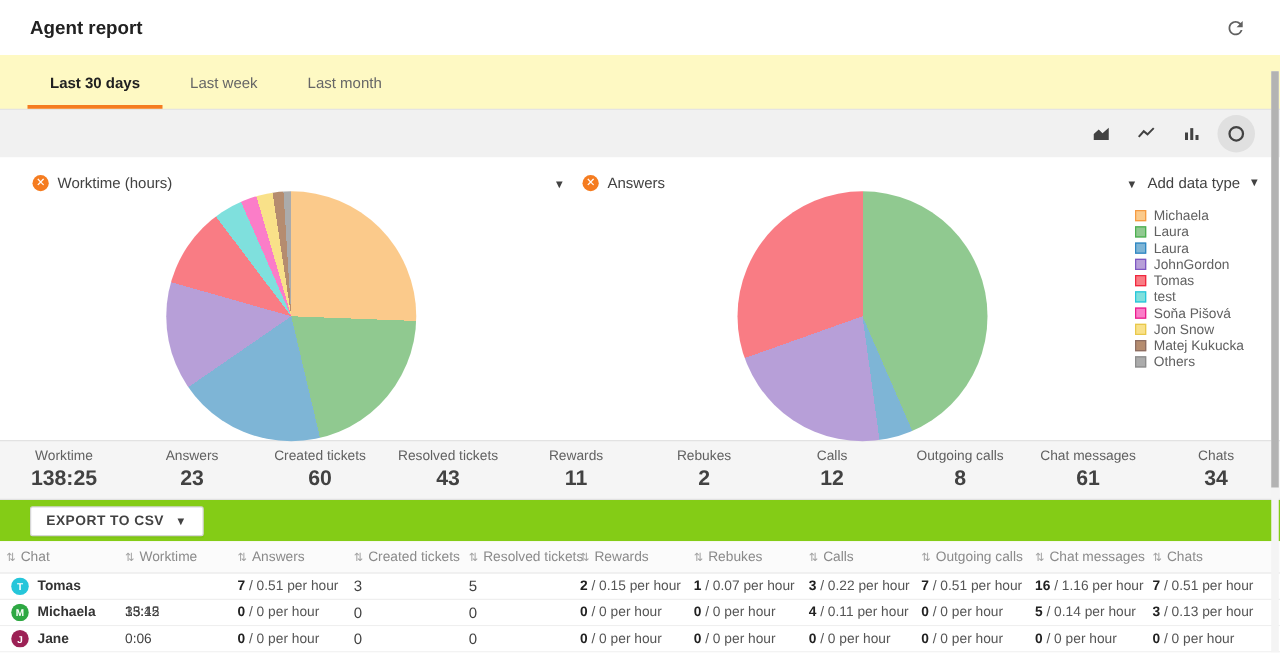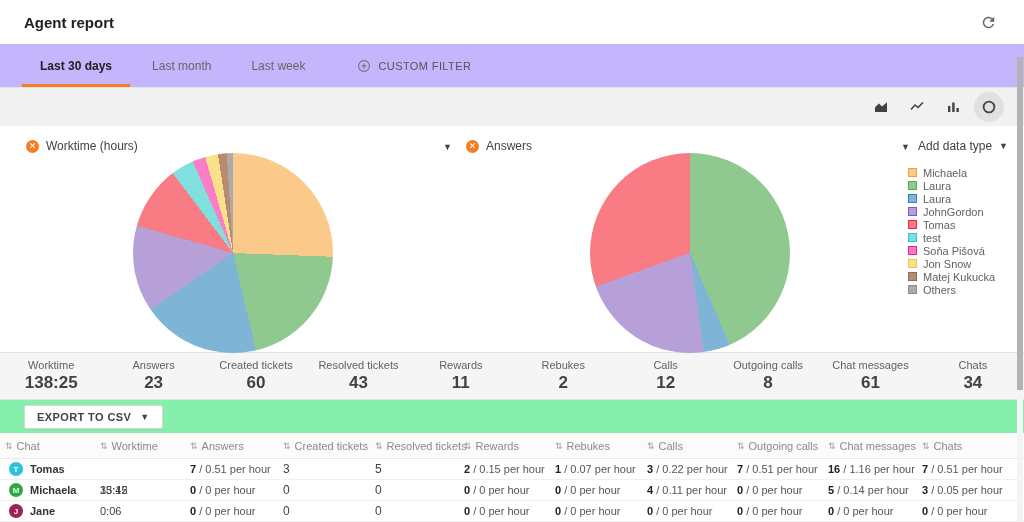--- a/index.html
+++ b/index.html
@@ -6,21 +6,21 @@
   html,body { width:1024px; height:522px; }
   body {
     font-family: "Liberation Sans", sans-serif;
     background:#fff; color:#212121; overflow:hidden; position:relative;
   }
   
   .app-header { height:44px; display:flex; align-items:center; justify-content:space-between; padding:0 26px 0 24px; background:#fff; }
   .page-title { font-size:15px; font-weight:bold; color:#212121; }
   .refresh-btn { width:20px; height:20px; display:flex; align-items:center; justify-content:center; cursor:pointer; }
   
-  .tabbar { height:44px; border-bottom:1px solid #e4e4e4; display:flex; align-items:stretch; padding-left:20px; background:#c4b5fd; }
+  .tabbar { height:44px; border-bottom:1px solid #e4e4e4; display:flex; align-items:stretch; padding-left:20px; background:#fef9c3; }
   .tab { padding:0 20px; display:flex; align-items:center; font-size:12px; color:#666; position:relative; cursor:pointer; white-space:nowrap; }
   .tab.active { color:#212121; font-weight:bold; }
   .tab.active::after { content:""; position:absolute; left:2px; right:2px; bottom:0; height:3px; background:var(--accent,#f57c20); }
   .custom-filter { display:flex; align-items:center; gap:7px; padding:0 20px; font-size:11px; color:#555; letter-spacing:.4px; cursor:pointer; margin-left:12px; }
   
   .chart-toolbar { height:38px; background:#f1f1f1; display:flex; align-items:center; justify-content:flex-end; gap:6px; padding-right:20px; }
   .icon-btn { width:30px; height:30px; border-radius:50%; display:flex; align-items:center; justify-content:center; cursor:pointer; }
   .icon-btn.selected { background:#e0e0e0; }
   
   .chart-panel { position:relative; height:226px; background:#fff; }
@@ -34,21 +34,21 @@
   #pie-answers { left:590px; }
   .legend { position:absolute; left:908px; top:40px; }
   .legend-item { display:flex; align-items:center; gap:6px; height:13px; font-size:11px; color:#616161; cursor:pointer; }
   .swatch { width:9px; height:9px; border:1px solid; flex:0 0 auto; }
   
   .stats-band { height:48px; background:#f5f5f5; border-top:1px solid #e2e2e2; border-bottom:1px solid #e2e2e2; display:flex; }
   .stat { flex:1; text-align:center; padding-top:6px; }
   .stat .s-label { font-size:11px; color:#616161; }
   .stat .s-value { font-size:17px; font-weight:bold; color:#424242; margin-top:2px; }
   
-  .export-row { height:33px; background:#86efac; display:flex; align-items:center; padding-left:24px; }
+  .export-row { height:33px; background:#84cc16; display:flex; align-items:center; padding-left:24px; }
   .export-btn { background:#fff; border:1px solid #d6d6d6; border-radius:2px; font-size:11px; font-weight:bold; color:#424242; letter-spacing:.4px; padding:5px 12px; display:flex; align-items:center; gap:9px; cursor:pointer; box-shadow:0 1px 1px rgba(0,0,0,.05); }
   .export-btn .dd { font-size:9px; }
   
   .table-head { height:26px; background:#fbfbfb; border-bottom:1px solid #e6e6e6; display:flex; align-items:center; font-size:11px; color:#8a8a8a; }
   .th { display:flex; align-items:center; gap:4px; padding-left:5px; cursor:pointer; white-space:nowrap; }
   .sort-glyph { font-size:9px; color:#a0a0a0; }
   .table-row { height:21px; border-bottom:1px solid #efefef; display:flex; align-items:center; font-size:11px; color:#424242; background:#fff; cursor:pointer; }
   .cell { padding-left:5px; white-space:nowrap; overflow:hidden; }
   .cell b { color:#212121; }
   .cell .rest { color:#555; }
@@ -71,32 +71,23 @@
       <svg width="17" height="17" viewBox="0 0 24 24">
           <path fill="#616161" d="M17.65 6.35A7.958 7.958 0 0 0 12 4c-4.42 0-7.99 3.58-8 8s3.57 8 8 8c3.73 0 6.84-2.55 7.73-6h-2.08A5.99 5.99 0 0 1 12 18c-3.31 0-6-2.69-6-6s2.69-6 6-6c1.66 0 3.14.69 4.22 1.78L13 11h7V4l-2.35 2.35z"></path>
         </svg>
     </span>
   </div>
 </div>
 
 <div class="tabbar">
   <div id="tabs-container" style="display:flex;">
       <div class="tab active">Last 30 days</div>
+      <div class="tab">Last week</div>
       <div class="tab">Last month</div>
-      <div class="tab">Last week</div>
-    </div>
-  <div class="custom-filter">
-    <span>
-      <svg width="14" height="14" viewBox="0 0 16 16">
-          <circle cx="8" cy="8" r="6.2" fill="none" stroke="#757575" stroke-width="1.3"></circle>
-          <path d="M8 5v6M5 8h6" stroke="#757575" stroke-width="1.3"></path>
-        </svg>
-    </span>
-    <span>CUSTOM FILTER</span>
-  </div>
+    </div>
 </div>
 
 <div class="chart-toolbar">
   <div class="icon-btn">
     <span>
       <svg width="16" height="16" viewBox="0 0 16 16">
           <path d="M2 13 L2 8.2 L6 4.6 L9 7.6 L14 3.2 L14 13 Z" fill="#424242"></path>
         </svg>
     </span>
   </div>
@@ -310,21 +301,21 @@
       </div>
       <div class="cell" style="width: 90px;">35:12</div>
       <div class="cell" style="width: 93px;"><b>0</b><span class="rest"> / 0 per hour</span></div>
       <div class="cell num" style="width: 92px;">0</div>
       <div class="cell num" style="width: 89px;">0</div>
       <div class="cell" style="width: 91px;"><b>0</b><span class="rest"> / 0 per hour</span></div>
       <div class="cell" style="width: 92px;"><b>0</b><span class="rest"> / 0 per hour</span></div>
       <div class="cell" style="width: 90px;"><b>4</b><span class="rest"> / 0.11 per hour</span></div>
       <div class="cell" style="width: 91px;"><b>0</b><span class="rest"> / 0 per hour</span></div>
       <div class="cell" style="width: 94px;"><b>5</b><span class="rest"> / 0.14 per hour</span></div>
-      <div class="cell" style="width: 107px;"><b>3</b><span class="rest"> / 0.05 per hour</span></div>
+      <div class="cell" style="width: 107px;"><b>3</b><span class="rest"> / 0.13 per hour</span></div>
     </div>
     <div class="table-row">
       <div class="cell agent-cell" style="width: 95px; padding-left: 0px;">
         <span class="avatar" style="background: rgb(156, 33, 85);">J</span>
         <span class="agent-name">Jane</span>
       </div>
       <div class="cell" style="width: 90px;">0:06</div>
       <div class="cell" style="width: 93px;"><b>0</b><span class="rest"> / 0 per hour</span></div>
       <div class="cell num" style="width: 92px;">0</div>
       <div class="cell num" style="width: 89px;">0</div>

